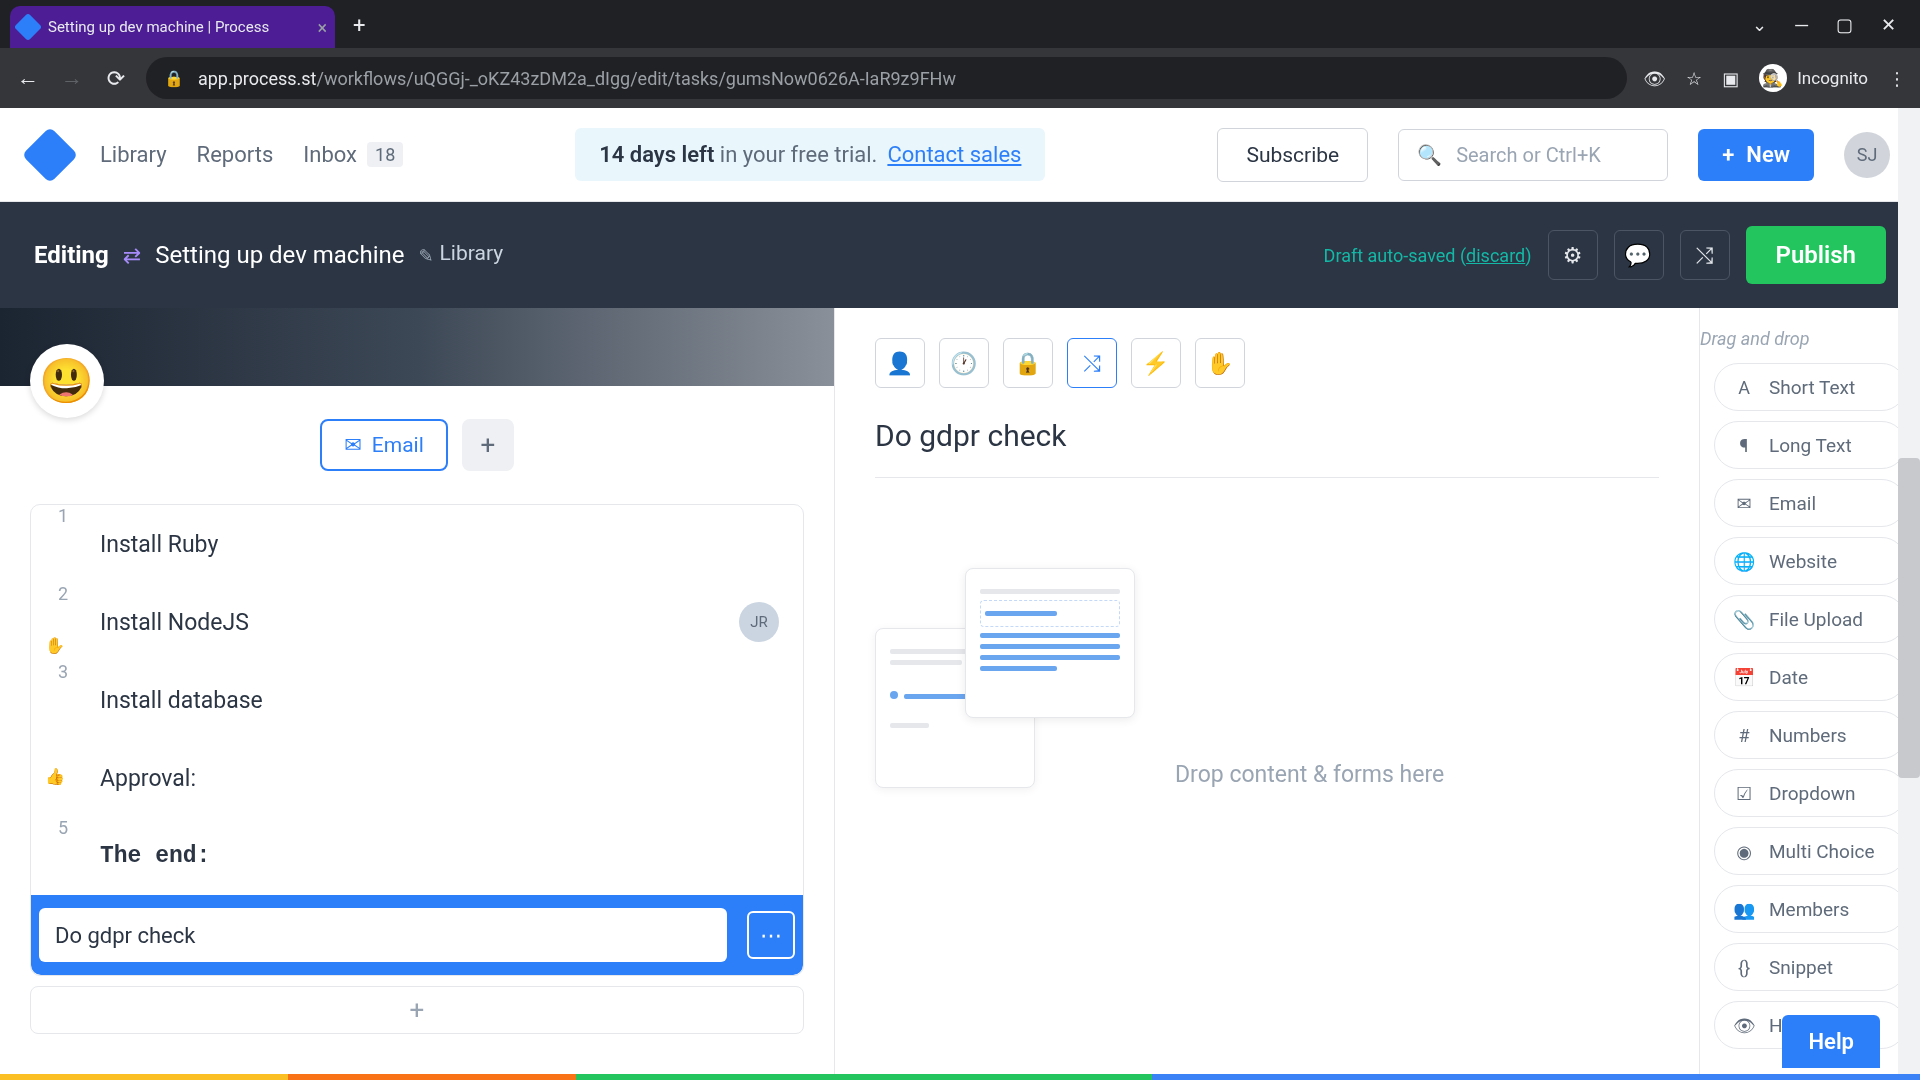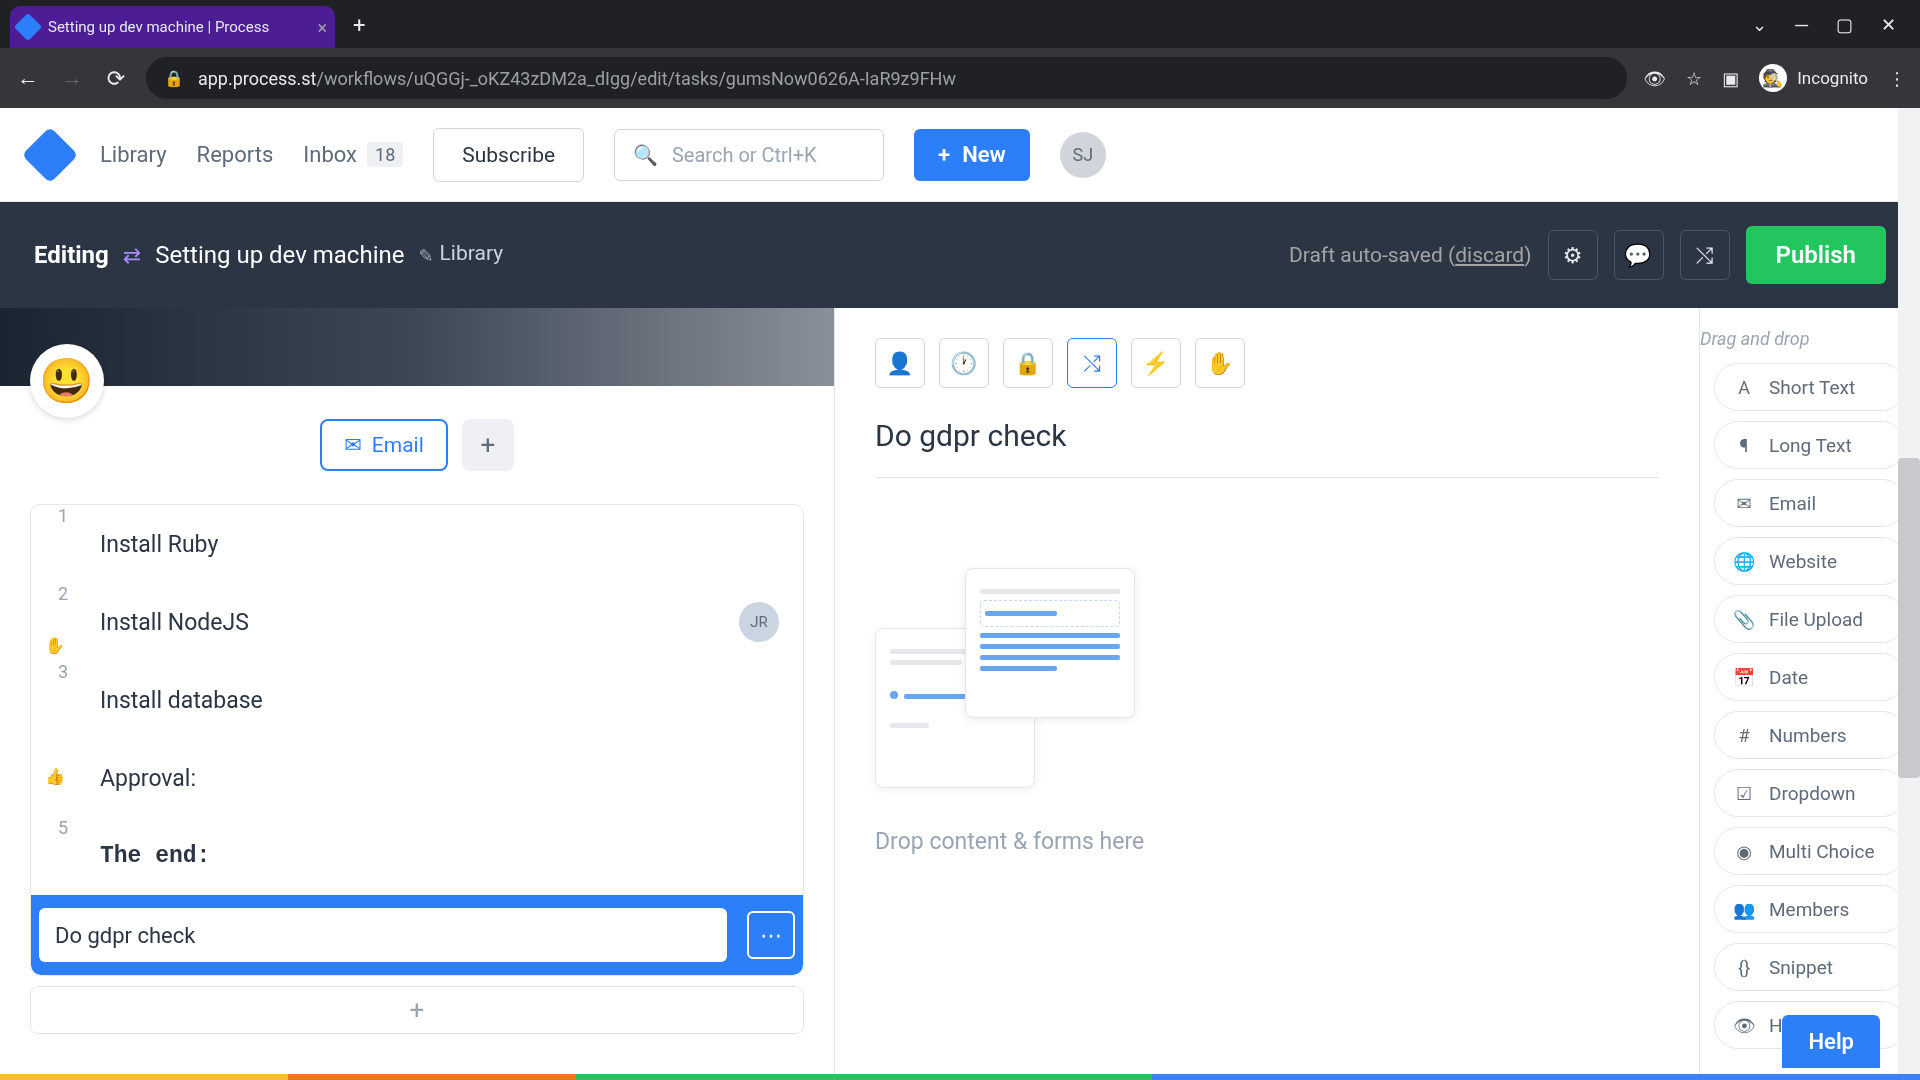--- a/index.html
+++ b/index.html
@@ -40,21 +40,21 @@
 
 
 .edit-bar { background: #2b3544; color: #fff; height: 106px; display: flex; align-items: center; padding: 0 34px; justify-content: space-between; }
 .edit-left { display: flex; flex-direction: row; gap: 6px; }
 .edit-title-row { display: flex; align-items: center; gap: 14px; font-size: 24px; }
 .edit-title-row .editing { font-weight: 700; }
 .wf-icon { color: #a78bfa; font-size: 22px; }
 .pencil { color: #9aa5b3; font-size: 18px; cursor: pointer; }
 .breadcrumb { font-size: 21px; color: #cbd5e1; }
 .edit-right { display: flex; align-items: center; gap: 16px; }
-.autosave { font-size: 21px; color: #a3a3a3; }
+.autosave { font-size: 18px; color: #14b8a6; }
 .autosave a { text-decoration: underline; cursor: pointer; }
 .icon-btn-dark { width: 50px; height: 50px; border: 1px solid #4b5563; border-radius: 6px; display: flex; align-items: center; justify-content: center; color: #e5e7eb; font-size: 22px; cursor: pointer; }
 .publish-btn { background: #22c55e; color: #fff; border: none; border-radius: 6px; height: 58px; padding: 0 30px; font-size: 24px; font-weight: 600; cursor: pointer; }
 
 
 .main { display: flex; height: calc(1080px - 108px - 94px - 106px); }
 .left-col { width: 834px; display: flex; flex-direction: column; position: relative; }
 .banner { height: 78px; background: linear-gradient(90deg, #1b2431 0%, #3d4856 50%, #8a9099 100%); position: relative; }
 .emoji-badge { position: absolute; left: 30px; top: 36px; width: 74px; height: 74px; background: #fff; border-radius: 50%; display: flex; align-items: center; justify-content: center; font-size: 44px; box-shadow: 0 2px 6px rgba(0,0,0,.15); }
 .list-tools { height: 118px; display: flex; align-items: center; justify-content: center; gap: 14px; }
@@ -73,21 +73,21 @@
 .task-row.selected-row { background: #2d7ff9; border: none; padding: 8px; height: 80px; border-radius: 0 0 10px 10px; }
 .sel-input { flex: 1; background: #fff; border: none; border-radius: 6px; height: 54px; padding: 0 16px; font-size: 22px; color: #2b3544; outline: none; }
 .more-btn { width: 48px; height: 48px; border: 2px solid #fff; border-radius: 6px; display: flex; align-items: center; justify-content: center; color: #fff; font-size: 22px; cursor: pointer; }
 .add-row { margin-top: 10px; border: 1px solid #e5e7eb; border-radius: 8px; height: 48px; display: flex; align-items: center; justify-content: center; color: #9aa5b3; font-size: 26px; cursor: pointer; }
 
 .center-col { flex: 1; padding: 30px 40px 0 40px; border-left: 1px solid #e5e7eb; border-right: 1px solid #e5e7eb; position: relative; }
 .tool-row { display: flex; gap: 14px; margin-bottom: 30px; }
 .tool-btn { width: 50px; height: 50px; border: 1px solid #d1d5db; border-radius: 6px; display: flex; align-items: center; justify-content: center; color: #5f6b7a; font-size: 22px; cursor: pointer; }
 .tool-btn.active { border-color: #2d7ff9; color: #2d7ff9; }
 .task-heading { font-size: 30px; color: #2b3544; padding-bottom: 24px; border-bottom: 1px solid #e5e7eb; }
-.drop-zone { display: flex; flex-direction: column; align-items: flex-start; margin-top: 90px; gap: 40px; }
+.drop-zone { display: flex; flex-direction: row; align-items: flex-end; margin-top: 90px; gap: 40px; }
 .dz-illus { position: relative; width: 260px; height: 220px; }
 .card-back { position: absolute; left: 0; top: 60px; width: 160px; height: 160px; background: #fff; border: 1px solid #e5e7eb; border-radius: 8px; box-shadow: 0 2px 10px rgba(0,0,0,.06); padding: 14px; }
 .card-front { position: absolute; right: 0; top: 0; width: 170px; height: 150px; background: #fff; border: 1px solid #e5e7eb; border-radius: 8px; box-shadow: 0 2px 10px rgba(0,0,0,.08); padding: 14px; }
 .card-line { height: 5px; background: #c3d9f7; border-radius: 2px; margin: 6px 0; }
 .card-line.short { width: 55%; }
 .card-line.dark { background: #6aa5f0; }
 .card-line.gray { background: #e5e7eb; }
 .card-line.dot { width: 8px; height: 8px; border-radius: 50%; display: inline-block; margin-right: 6px; }
 .drop-text { font-size: 23px; color: #9aa5b3; }
 
@@ -142,20 +142,26 @@
 </div>
 
 <div class="app-header">
   <div class="logo"></div>
   <span class="nav-link">Library</span>
   <span class="nav-link">Reports</span>
   <span class="nav-link">
     <span>Inbox</span>
     <span class="nav-badge">18</span>
   </span>
+  <div style="flex:1;display:flex;justify-content:center;">
+    <div class="trial-banner">
+      <span><b>14 days left</b><span> in your free trial.</span></span>
+      <a>Contact sales</a>
+    </div>
+  </div>
   <button class="subscribe-btn">Subscribe</button>
   <div class="search-box">
     <span>🔍</span>
     <span>Search or Ctrl+K</span>
   </div>
   <button class="new-btn">
     <span>+</span>
     <span>New</span>
   </button>
   <div class="avatar">SJ</div>

